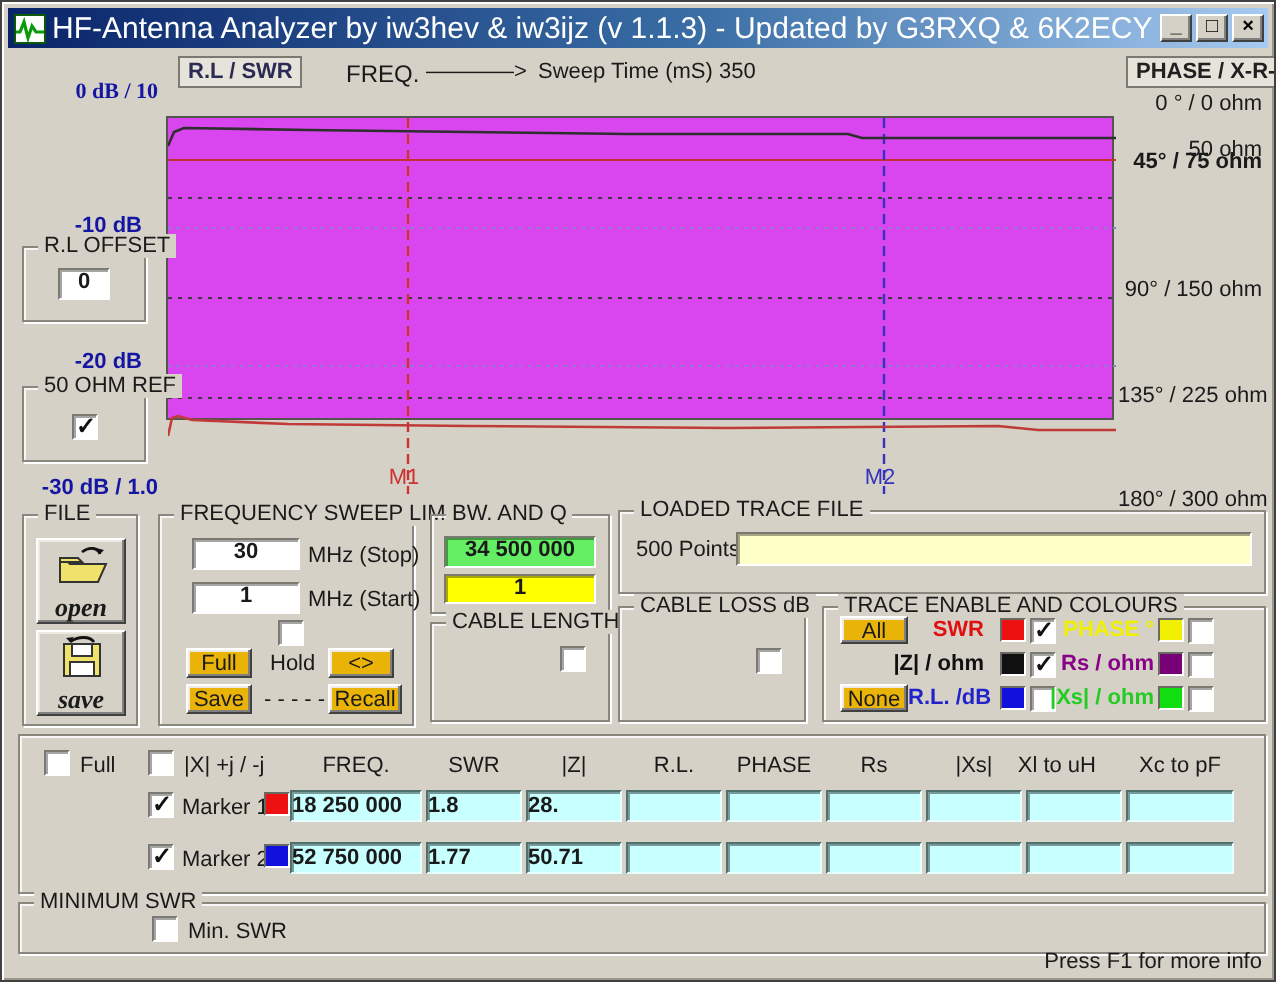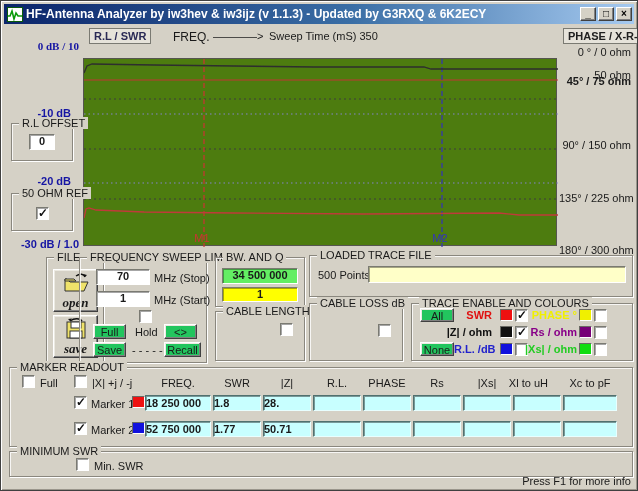--- a/index.html
+++ b/index.html
@@ -13,55 +13,55 @@
     font-size:11px;color:#1a1a1a;
     overflow:hidden;
   }
   
   .titlebar{
     position:absolute;left:3px;top:3px;right:3px;height:20px;
     background:linear-gradient(90deg,#0a246a,#3a6ea5 55%,#a6caf0);
     display:flex;align-items:center;padding:0 2px;
   }
   .title-icon{width:16px;height:15px;margin:0 3px 0 1px;flex:none;background:#fff;border:1px solid #0a5a0a;position:relative;}
-  .title-text{color:#fff;font-weight:bold;font-size:12px;white-space:nowrap;overflow:hidden;flex:1;}
+  .title-text{color:#fff;font-weight:normal;font-size:15px;white-space:nowrap;overflow:hidden;flex:1;}
   .tb-btns{display:flex;gap:2px;flex:none;margin-left:4px;}
   .tb-btn{
     width:16px;height:14px;background:#d5d1c6;text-align:center;line-height:12px;
     font-size:10px;font-weight:bold;color:#000;
     border:1px solid;border-color:#fff #404040 #404040 #fff;
     box-shadow:inset -1px -1px 0 #808080;
   }
   
   .hdr-box{
     position:absolute;top:27px;height:16px;padding:1px 4px 0 4px;
     border:1px solid #7a7a72;background:#e6e3da;font-weight:bold;color:#2a2a55;
     white-space:nowrap;
   }
   .hdr-text{position:absolute;top:29px;white-space:nowrap;color:#1a1a1a;}
   
   .chart{
-    position:absolute;left:82px;top:57px;width:474px;height:188px;
-    background:#4d7c0f;border:1px solid #55554f;
+    position:absolute;left:82px;top:57px;width:474px;height:152px;
+    background:#d946ef;border:1px solid #55554f;
   }
   .axis-label-left{position:absolute;color:#1515a3;font-weight:bold;text-align:right;white-space:nowrap;}
   .axis-label-right{position:absolute;left:558px;width:72px;text-align:right;white-space:nowrap;color:#1a1a1a;}
   
   .group{
     position:absolute;
     border:1px solid #8a877e;
     box-shadow:1px 1px 0 #ffffff, inset 1px 1px 0 rgba(255,255,255,.8);
   }
   .gtitle{
     position:absolute;top:-7px;left:7px;background:#d5d1c6;padding:0 3px;
     white-space:nowrap;line-height:12px;
   }
   
   .btn{
-    position:absolute;background:#22c55e;text-align:center;
+    position:absolute;background:#eab308;text-align:center;
     border:1px solid;border-color:#fff #404040 #404040 #fff;
     box-shadow:inset -1px -1px 0 #808080, inset 1px 1px 0 #eceae2;
     font-size:11px;line-height:12px;cursor:default;padding-top:1px;
   }
   .input, .vfield{
     position:absolute;background:#fff;text-align:center;font-weight:bold;
     border:1px solid;border-color:#7a7a72 #fff #fff #7a7a72;
     box-shadow:inset 1px 1px 0 rgba(0,0,0,.35);
     line-height:13px;
   }
@@ -151,21 +151,21 @@
   <div class="group" style="left:10px;top:122px;width:62px;height:38px;">
     <span class="gtitle">R.L OFFSET</span>
     <div class="input" style="left:17px;top:10px;width:26px;height:16px;">0</div>
   </div>
 
   <div class="group" style="left:10px;top:192px;width:62px;height:38px;">
     <span class="gtitle">50 OHM REF</span>
     <div class="cb checked" style="left:24px;top:13px;"></div>
   </div>
 
-  <div class="group" style="left:10px;top:256px;width:58px;height:106px;margin-left:35px;">
+  <div class="group" style="left:10px;top:256px;width:58px;height:106px;">
     <span class="gtitle">FILE</span>
     <div class="file-btn" style="top:11px;">
       <svg width="28" height="22" viewBox="0 0 28 22">
         <path d="M3 7 L3 19 L22 19 L26 10 L8 10 L5 7 Z" fill="#efe26a" stroke="#333" stroke-width="1"></path>
         <path d="M3 7 L12 7 L14 9 L3 9 Z" fill="#efe26a" stroke="#333" stroke-width="1"></path>
         <path d="M14 4 C18 1 22 2 23 5" fill="none" stroke="#111" stroke-width="1.4"></path>
         <path d="M23 5 L21 2 L25 3 Z" fill="#111"></path>
       </svg>
       <div class="cap">open</div>
     </div>
@@ -176,21 +176,21 @@
         <rect x="8" y="13" width="12" height="7" fill="#fff" stroke="#333" stroke-width="1"></rect>
         <path d="M8 3 C12 0 18 0 20 3" fill="none" stroke="#111" stroke-width="1.4"></path>
         <path d="M8 3 L10 0.5 L6 1 Z" fill="#111"></path>
       </svg>
       <div class="cap">save</div>
     </div>
   </div>
 
   <div class="group" style="left:78px;top:256px;width:128px;height:106px;">
     <span class="gtitle">FREQUENCY SWEEP LIMITS</span>
-    <div class="input" style="left:16px;top:11px;width:54px;height:16px;">70</div>
+    <div class="input" style="left:16px;top:11px;width:54px;height:16px;">30</div>
     <span class="lbl" style="left:74px;top:14px;">MHz  (Stop)</span>
     <div class="input" style="left:16px;top:33px;width:54px;height:16px;">1</div>
     <span class="lbl" style="left:74px;top:36px;">MHz  (Start)</span>
     <div class="cb" style="left:59px;top:52px;"></div>
     <div class="btn" style="left:13px;top:66px;width:33px;height:15px;">Full</div>
     <span class="lbl" style="left:55px;top:68px;">Hold</span>
     <div class="btn" style="left:84px;top:66px;width:33px;height:15px;">&lt;&gt;</div>
     <div class="btn" style="left:13px;top:84px;width:33px;height:15px;">Save</div>
     <span class="lbl" style="left:52px;top:86px;">- - - - -</span>
     <div class="btn" style="left:84px;top:84px;width:37px;height:15px;">Recall</div>
@@ -239,21 +239,20 @@
 
     <span class="te-label" style="left: 42px; top: 39px; width: 38px; color: rgb(34, 34, 204);">R.L. /dB</span>
     <div class="swatch" style="left: 88px; top: 39px; background-color: rgb(17, 17, 221);"></div>
     <div class="cb" style="left:103px;top:39px;"></div>
     <span class="te-label" style="left: 112px; top: 39px; width: 53px; color: rgb(34, 204, 34);">|Xs| / ohm</span>
     <div class="swatch" style="left: 167px; top: 39px; background-color: rgb(17, 221, 17);"></div>
     <div class="cb" style="left:182px;top:39px;"></div>
   </div>
 
   <div class="group" style="left:8px;top:366px;width:624px;height:80px;" id="marker-group">
-    <span class="gtitle">MARKER READOUT</span>
     <div class="cb" style="left:12px;top:7px;"></div>
     <span class="lbl" style="left:30px;top:9px;">Full</span>
     <div class="cb" style="left:64px;top:7px;"></div>
     <span class="lbl" style="left:82px;top:9px;">|X| +j / -j</span>
 
   <div class="mhdr" style="left: 135px; top: 9px; width: 66px;">FREQ.</div>
       <div class="mhdr" style="left: 203px; top: 9px; width: 48px;">SWR</div>
       <div class="mhdr" style="left: 253px; top: 9px; width: 48px;">|Z|</div>
       <div class="mhdr" style="left: 303px; top: 9px; width: 48px;">R.L.</div>
       <div class="mhdr" style="left: 353px; top: 9px; width: 48px;">PHASE</div>

